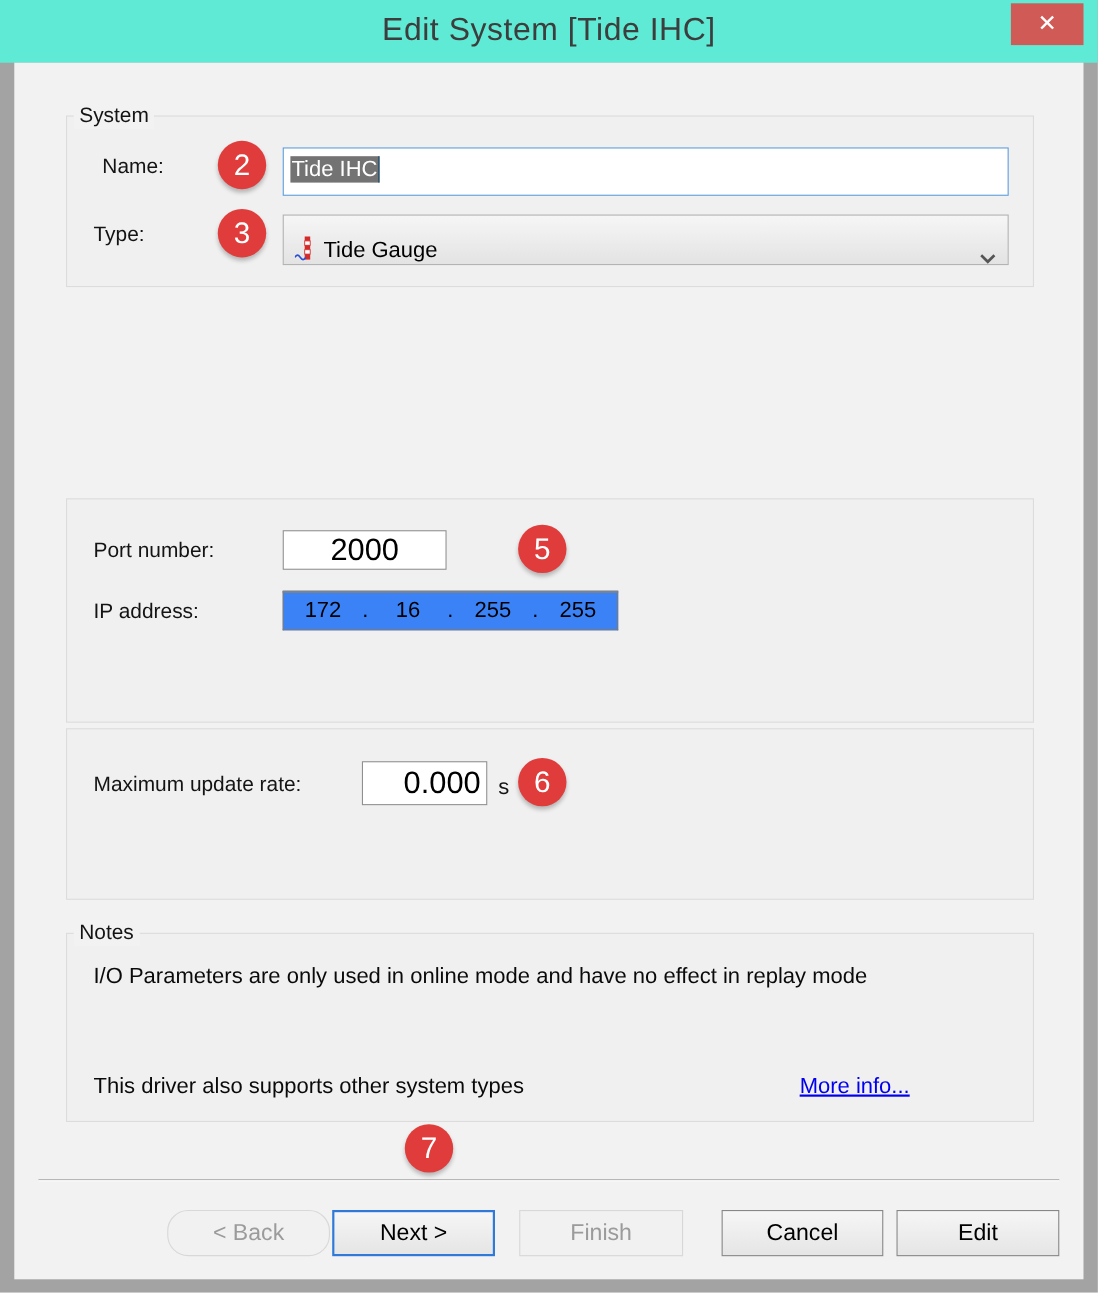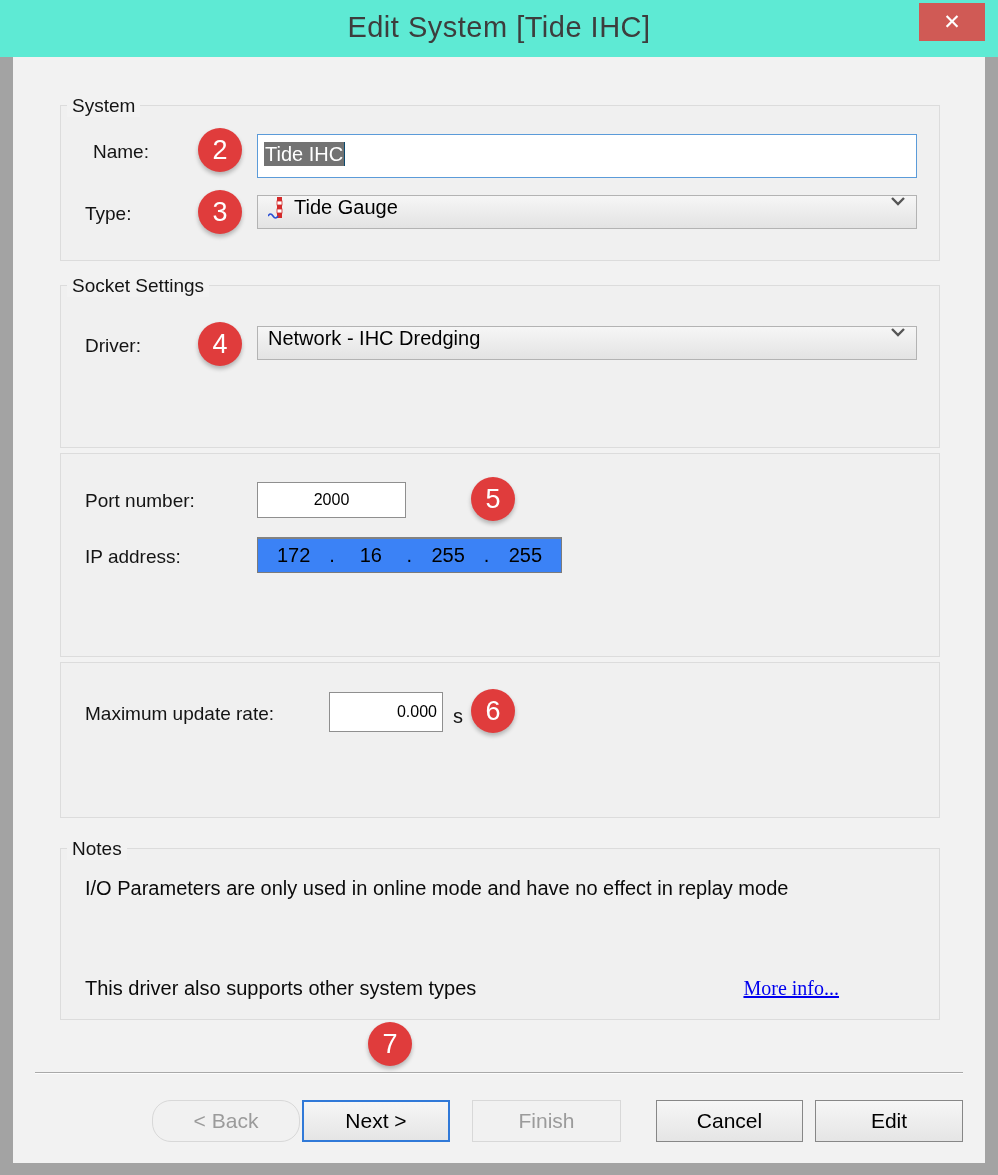--- a/index.html
+++ b/index.html
@@ -47,32 +47,32 @@
   }
   .name-input {
     left: 196px; top: 28px; width: 660px; height: 44px;
     border: 1px solid #5b9bd9; padding: 8px 6px;
   }
   .selection {
     background: #737373; color: #ffffff; padding: 1px 1px;
     border-right: 1px solid #0c4a6e;
   }
   .dropdown {
-    position: absolute; left: 196px; width: 660px; height: 34px;
+    position: absolute; left: 196px; width: 660px; height: 46px;
     border: 1px solid #b3b3b3;
     background: linear-gradient(#f6f6f6, #e3e3e3);
-    display: flex; align-items: flex-start; padding: 0 10px;
+    display: flex; align-items: flex-end; padding: 0 10px;
     font-size: 20px; color: #000; cursor: default;
   }
   .dropdown .dd-text { flex: 1 1 auto; }
   .chevron { width: 16px; height: 10px; flex: 0 0 auto; }
   .tide-icon { width: 20px; height: 26px; margin-right: 6px; flex: 0 0 auto; }
   .small-field {
     position: absolute; background: #fff; border: 1px solid #8f8f8f;
-    font-size: 16px; color: #000; display: flex; align-items: center;
+    font-size: 28px; color: #000; display: flex; align-items: center;
   }
   .port-field { left: 196px; top: 28px; width: 149px; height: 36px; justify-content: center; }
   .rate-field { left: 268px; top: 29px; width: 114px; height: 40px; justify-content: flex-end; padding-right: 5px; }
   .ip-box {
     position: absolute; left: 196px; top: 83px; width: 305px; height: 36px;
     background: #3b82f6; border: 1px solid #7b7b7b; border-top: 2px solid #828282;
     display: flex; align-items: center; font-size: 20px; color: #000;
   }
   .ip-octet { flex: 1 1 0; display: flex; align-items: center; justify-content: center; }
   .ip-dot { flex: 0 0 6px; display: flex; align-items: flex-end; padding-bottom: 1px; font-size: 20px; }
@@ -131,31 +131,20 @@
         <rect x="9" y="17" width="5" height="5" fill="#d42a2a"></rect>
         <path d="M0 20 q 2.5 -4 5 0 q 2.5 4 5 0" fill="none" stroke="#2a4fd4" stroke-width="1.6"></path>
       </svg>
       <span class="dd-text">Tide Gauge</span>
       <svg class="chevron" viewBox="0 0 16 10">
         <polyline points="2,2 8,8 14,2" fill="none" stroke="#555" stroke-width="2.4"></polyline>
       </svg>
     </div>
   </div>
 
-  <div class="groupbox" style="top:228px; height:163px;">
-    <span class="gb-label">Socket Settings</span>
-    <span class="field-label" style="left:24px; top:49px;">Driver:</span>
-    <div class="badge" style="left:137px; top:36px;">4</div>
-    <div class="dropdown" style="top:40px;">
-      <span class="dd-text">Network - IHC Dredging</span>
-      <svg class="chevron" viewBox="0 0 16 10">
-        <polyline points="2,2 8,8 14,2" fill="none" stroke="#555" stroke-width="2.4"></polyline>
-      </svg>
-    </div>
-  </div>
 
   <div class="groupbox" style="top:396px; height:204px;">
     <span class="field-label" style="left:24px; top:36px;">Port number:</span>
     <div class="small-field port-field">
       <span>2000</span>
     </div>
     <div class="badge" style="left:410px; top:23px;">5</div>
     <span class="field-label" style="left:24px; top:92px;">IP address:</span>
     <div class="ip-box">
       <span class="ip-octet">172</span>
@@ -174,21 +163,21 @@
       <span>0.000</span>
     </div>
     <span class="unit-label" style="left:392px; top:42px;">s</span>
     <div class="badge" style="left:410px; top:26px;">6</div>
   </div>
 
   <div class="groupbox" style="top:791px; height:172px;">
     <span class="gb-label">Notes</span>
     <span class="note-line" style="left:24px; top:28px;">I/O Parameters are only used in online mode and have no effect in replay mode</span>
     <span class="note-line" style="left:24px; top:128px;">This driver also supports other system types</span>
-    <a href="#" class="more-link" style="right:100px; top:128px;font-family:Liberation Serif, serif;">More info...</a>
+    <a href="#" class="more-link" style="right:112px; top:128px;">More info...</a>
   </div>
 
   <div class="badge" style="left:355px; top:965px;">7</div>
   <div class="separator"></div>
 
   <button class="btn disabled" style="left:139px; width:148px;border-radius:19px;">&lt; Back</button>
   <button class="btn default-btn" style="left:289px; width:148px;">Next &gt;</button>
   <button class="btn disabled" style="left:459px; width:149px;">Finish</button>
   <button class="btn" style="left:631px; width:147px;margin-left:12px;">Cancel</button>
   <button class="btn" style="left:802px; width:148px;">Edit</button>

